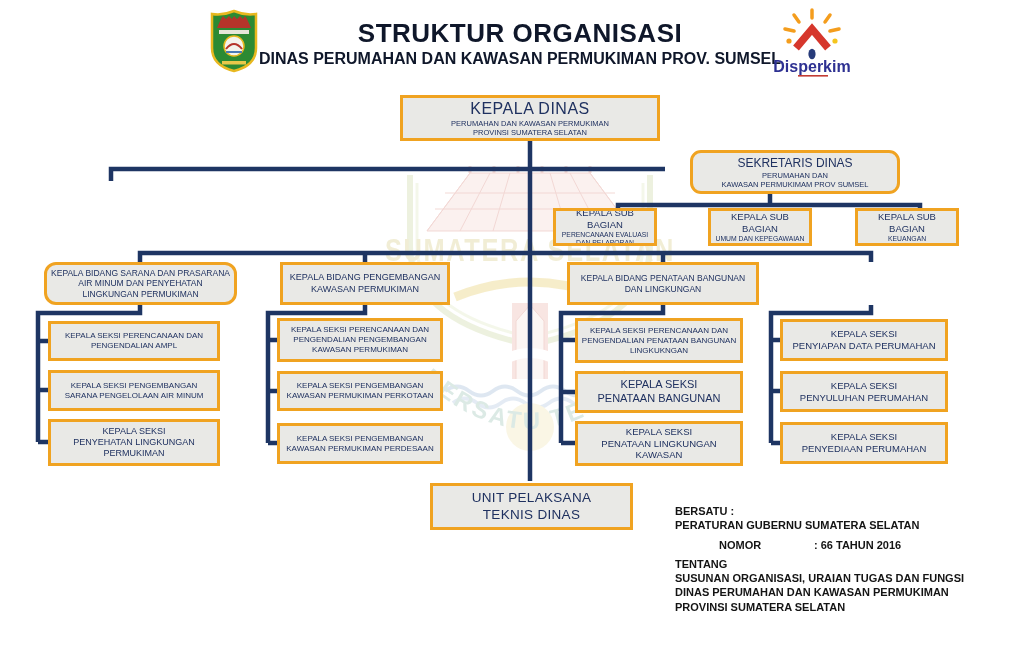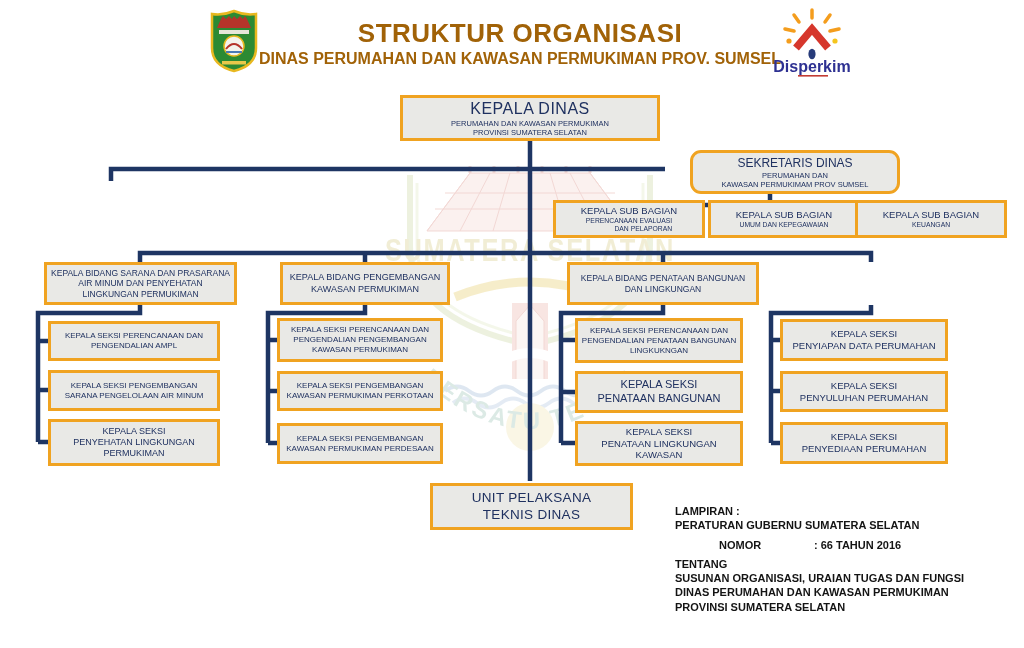--- a/index.html
+++ b/index.html
@@ -1,21 +1,21 @@
 <!DOCTYPE html>
 <html><head>
 <meta charset="utf-8">
 <style>
   html,body{margin:0;padding:0;background:#ffffff;}
   body{width:1024px;height:648px;position:relative;overflow:hidden;
        font-family:"Liberation Sans", sans-serif;}
   .canvas{position:absolute;inset:0;}
 
   
-  .hdr{position:absolute;left:250px;top:20px;width:540px;text-align:center;color:#a16207;}
+  .hdr{position:absolute;left:250px;top:20px;width:540px;text-align:center;color:#0f172a;}
   .hdr-title{font-size:26px;font-weight:bold;letter-spacing:.5px;line-height:1.05;}
   .hdr-sub{font-size:16px;font-weight:bold;margin-top:3px;}
 
   
   .obox{position:absolute;box-sizing:border-box;background:#e9e9e6;border:3px solid #f0a321;
         color:#1f3160;font-weight:normal;text-align:center;display:flex;flex-direction:column;
         align-items:center;justify-content:center;white-space:pre-line;line-height:1.25;
         overflow:hidden;padding:1px 2px;}
   .obox .t1{white-space:pre-line;}
   .obox .t2{white-space:pre-line;}
@@ -23,27 +23,27 @@
   .b-kadis{left:400px;top:95px;width:260px;height:46px;}
   .b-kadis .t1{font-size:16px;letter-spacing:.5px;}
   .b-kadis .t2{font-size:7.5px;line-height:1.2;}
 
   .b-sek{left:690px;top:150px;width:210px;height:44px;border-radius:11px;}
   .b-sek .t1{font-size:12px;}
   .b-sek .t2{font-size:7.5px;line-height:1.2;}
 
   .b-kel{left:48px;top:179px;width:126px;height:40px;font-size:10px;}
 
-  .b-sb{top:200px;width:152px;height:38px;text-align:right;}
+  .b-sb{top:208px;width:104px;height:38px;}
   .b-sb1{left:553px;} .b-sb2{left:708px;} .b-sb3{left:855px;}
   .b-sb .t1{font-size:9.5px;}
   .b-sb .t2{font-size:6.8px;line-height:1.2;}
 
   .b-bid{top:262px;height:43px;font-size:8.5px;}
-  .b-bid1{left:44px;width:193px;}
+  .b-bid1{left:44px;width:193px;border-radius:12px;}
   .b-bid2{left:280px;width:170px;font-size:9px;}
   .b-bid3{left:567px;width:192px;}
   .b-bid4{left:786px;width:170px;font-size:11px;}
 
   .b-seksi{font-size:8px;}
   .c1{left:48px;width:172px;}
   .c2{left:277px;width:166px;}
   .c3{left:575px;width:168px;}
   .c4{left:780px;width:168px;}
   .b-c1s1{top:321px;height:40px;}
@@ -221,21 +221,21 @@
 PENYIAPAN DATA PERUMAHAN</div>
   <div class="obox b-seksi c4 b-c4s2">KEPALA SEKSI
 PENYULUHAN PERUMAHAN</div>
   <div class="obox b-seksi c4 b-c4s3">KEPALA SEKSI
 PENYEDIAAN PERUMAHAN</div>
 
   <div class="obox b-upt">UNIT PELAKSANA
 TEKNIS DINAS</div>
 
   <div class="lamp">
-    <div>LAMPIRAN :</div>
+    <div>BERSATU :</div>
     <div>PERATURAN GUBERNU SUMATERA SELATAN</div>
     <div class="gap"></div>
     <div class="nomor-row">
       <span class="nl">NOMOR</span>
       <span>: 66 TAHUN 2016</span>
     </div>
     <div class="gap"></div>
     <div>TENTANG</div>
     <div style="white-space:pre-line">SUSUNAN ORGANISASI, URAIAN TUGAS DAN FUNGSI
 DINAS PERUMAHAN DAN KAWASAN PERMUKIMAN

